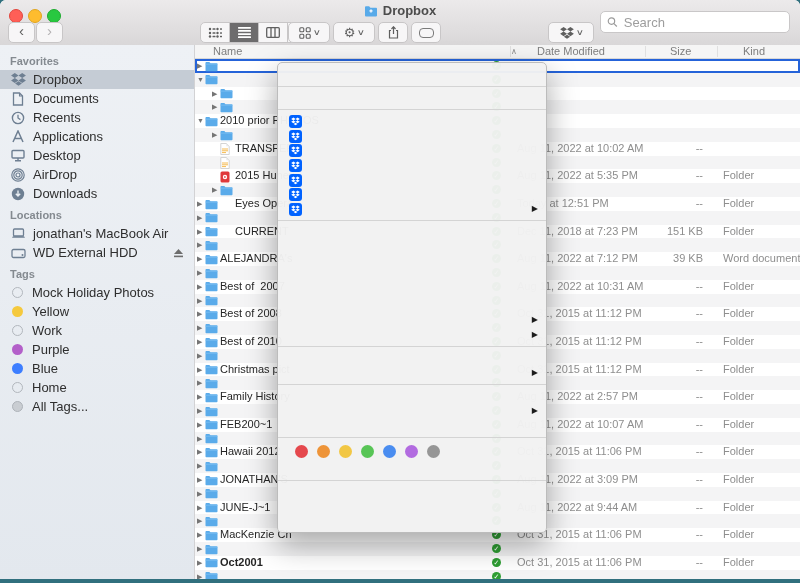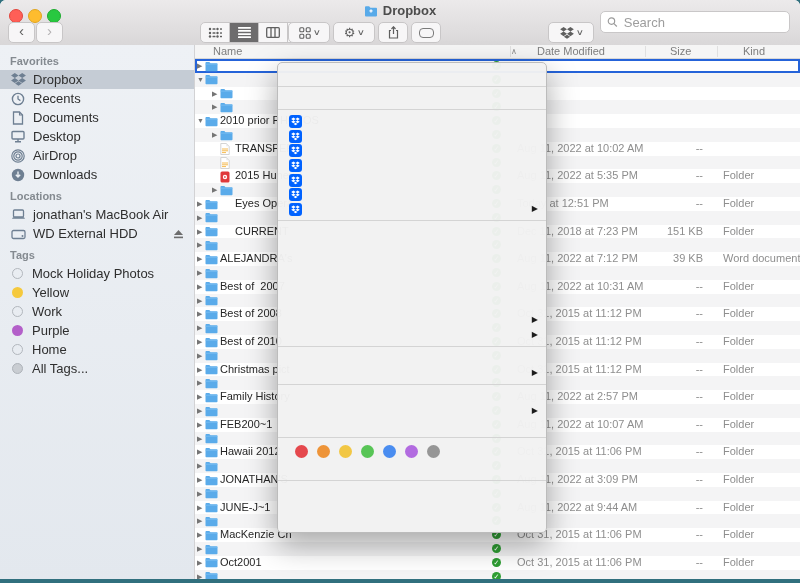--- a/index.html
+++ b/index.html
@@ -181,36 +181,45 @@
             <g fill="#6e7f92">
               <path d="M6 0 0 4l6 4 6-4zM18 0l-6 4 6 4 6-4zM6 8 0 12l6 4 6-4zM18 8l-6 4 6 4 6-4zM6.5 17 12 20.5 17.5 17 12 13.5z"></path>
             </g>
           </svg>
         </span>
     <span class="sb-lbl">Dropbox</span>
 
   </div>
       <div class="sb-item">
     <span class="sb-ico">
+          <svg width="12" height="14" viewBox="0 0 12 14">
+            <path d="M1.5 1h6L10.5 4v9h-9z" fill="none" stroke="#6e7f92" stroke-width="1.3"></path>
+            <path d="M7.5 1v3h3" fill="none" stroke="#6e7f92" stroke-width="1.1"></path>
+          </svg>
+        </span>
+    <span class="sb-lbl">Documents</span>
+
+  </div>
+      <div class="sb-item">
+    <span class="sb-ico">
           <svg width="14" height="14" viewBox="0 0 14 14">
             <circle cx="7" cy="7" r="5.6" fill="none" stroke="#6e7f92" stroke-width="1.4"></circle>
             <path d="M7 3.8V7l2.4 1.6" fill="none" stroke="#6e7f92" stroke-width="1.3"></path>
           </svg>
         </span>
     <span class="sb-lbl">Recents</span>
 
   </div>
       <div class="sb-item">
     <span class="sb-ico">
-          <svg width="12" height="14" viewBox="0 0 12 14">
-            <path d="M1.5 1h6L10.5 4v9h-9z" fill="none" stroke="#6e7f92" stroke-width="1.3"></path>
-            <path d="M7.5 1v3h3" fill="none" stroke="#6e7f92" stroke-width="1.1"></path>
+          <svg width="14" height="13" viewBox="0 0 14 13">
+            <path d="M2 12 7 1l5 11M3.8 8.5h6.4" fill="none" stroke="#6e7f92" stroke-width="1.5"></path>
           </svg>
         </span>
-    <span class="sb-lbl">Documents</span>
+    <span class="sb-lbl">Applications</span>
 
   </div>
       <div class="sb-item">
     <span class="sb-ico">
           <svg width="14" height="13" viewBox="0 0 14 13">
             <rect x="1" y="1.5" width="12" height="7.5" rx="1" fill="none" stroke="#6e7f92" stroke-width="1.4"></rect>
             <line x1="7" y1="9" x2="7" y2="11.5" stroke="#6e7f92" stroke-width="1.4"></line>
             <line x1="4" y1="11.8" x2="10" y2="11.8" stroke="#6e7f92" stroke-width="1.4"></line>
           </svg>
         </span>
@@ -276,20 +285,25 @@
 
   </div>
       <div class="sb-item">
     <span class="sb-dot" style="border: 1.4px solid rgb(178, 183, 189);"></span>
     <span class="sb-lbl">Work</span>
 
   </div>
       <div class="sb-item">
     <span class="sb-dot" style="background: rgb(179, 95, 201);"></span>
     <span class="sb-lbl">Purple</span>
+
+  </div>
+      <div class="sb-item">
+    <span class="sb-dot" style="background: rgb(61, 126, 255);"></span>
+    <span class="sb-lbl">Blue</span>
 
   </div>
       <div class="sb-item">
     <span class="sb-dot" style="border: 1.4px solid rgb(178, 183, 189);"></span>
     <span class="sb-lbl">Home</span>
 
   </div>
       <div class="sb-item">
     <span class="sb-dot" style="background: rgb(201, 205, 210); border: 1.4px solid rgb(174, 179, 185);"></span>
     <span class="sb-lbl">All Tags...</span>
@@ -715,21 +729,21 @@
     <span class="rdate">Oct 31, 2015 at 11:07 PM</span>
     
     
   </div>
         <div class="row alt" style="top: 455.4px;">
     <span class="tri" style="left: 2px;">▶</span>
     <span class="ricon" style="left: 10px;"><svg width="13" height="11" viewBox="0 0 13 11">
               <path d="M.5 1.8c0-.5.4-.8.8-.8h3l1.2 1.2h6.2c.5 0 .8.4.8.8v6.4c0 .5-.4.8-.8.8H1.3c-.5 0-.8-.4-.8-.8z" fill="#5aabea"></path>
               <path d="M.5 2.8h12v.8H.5z" fill="#7cc0f2"></path>
             </svg></span>
-    <span class="rname" style="left: 25px;">Oct2001</span>
+    <span class="rname" style="left: 25px; font-weight: bold;">Oct2001</span>
     <span class="badge">✓</span>
     
     
     
   </div>
         <div class="row" style="top: 469.2px;">
     <span class="tri" style="left: 2px;">▶</span>
     <span class="ricon" style="left: 10px;"><svg width="13" height="11" viewBox="0 0 13 11">
               <path d="M.5 1.8c0-.5.4-.8.8-.8h3l1.2 1.2h6.2c.5 0 .8.4.8.8v6.4c0 .5-.4.8-.8.8H1.3c-.5 0-.8-.4-.8-.8z" fill="#5aabea"></path>
               <path d="M.5 2.8h12v.8H.5z" fill="#7cc0f2"></path>

